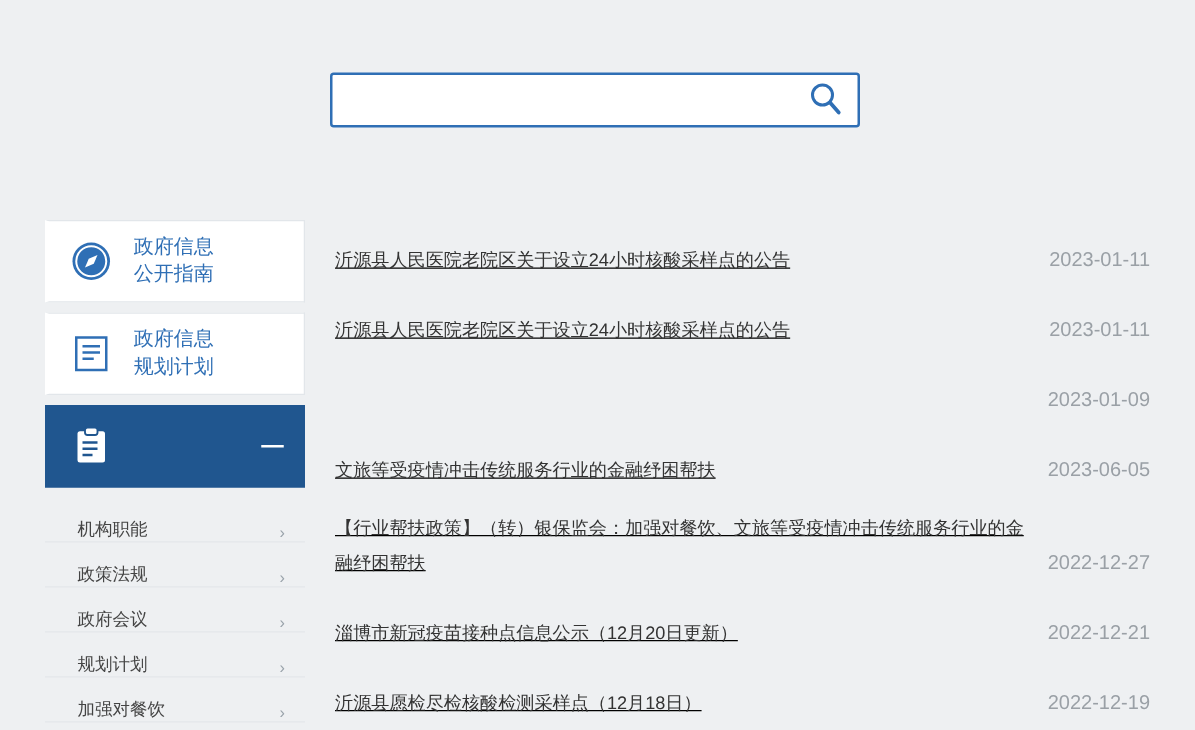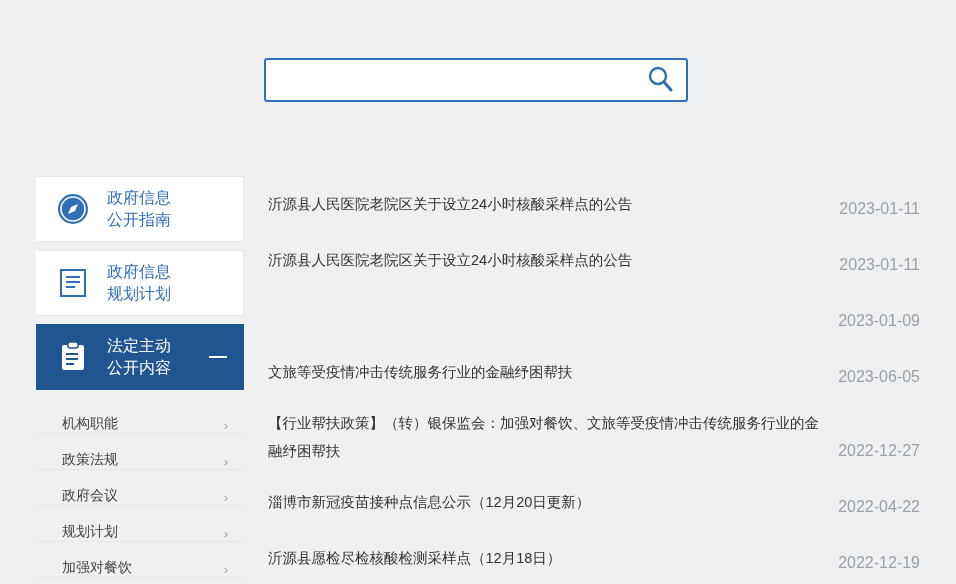--- a/index.html
+++ b/index.html
@@ -125,22 +125,23 @@
   .list {
     position: absolute;
     left: 268px;
     top: 176px;
     width: 652px;
   }
   .row {
     position: relative;
     min-height: 38px;
     display: flex;
-    align-items: center;
+    align-items: flex-end;
     padding: 9px 0 9px 0;
+    text-decoration: underline;
   }
   .row .title {
     color: #333333;
     font-size: 14.5px;
     line-height: 28px;
     max-width: 560px;
     cursor: pointer;
   }
   .row .date {
     position: absolute;
@@ -205,24 +206,20 @@
     <div class="side-card active">
       <span class="ic">
         <svg width="40" height="40" viewBox="0 0 40 40" aria-hidden="true">
           <rect x="9" y="8" width="22" height="25" rx="2" fill="#ffffff"></rect>
           <rect x="15" y="5" width="10" height="6" rx="2" fill="#ffffff" stroke="#20568f" stroke-width="1.5"></rect>
           <line x1="13" y1="17" x2="25" y2="17" stroke="#20568f" stroke-width="2"></line>
           <line x1="13" y1="22" x2="25" y2="22" stroke="#20568f" stroke-width="2"></line>
           <line x1="13" y1="27" x2="21" y2="27" stroke="#20568f" stroke-width="2"></line>
         </svg>
       </span>
-      <span class="txt">
-        <span>法定主动</span><br>
-        <span>公开内容</span>
-      </span>
       <span class="minus"></span>
     </div>
 
     <div class="sub-item">
       <span>机构职能</span>
       <span class="chev">›</span>
     </div>
     <div class="sub-item">
       <span>政策法规</span>
       <span class="chev">›</span>
@@ -260,21 +257,21 @@
     <div class="row">
       <span class="title">文旅等受疫情冲击传统服务行业的金融纾困帮扶</span>
       <span class="date">2023-06-05</span>
     </div>
     <div class="row">
       <span class="title">【行业帮扶政策】（转）银保监会：加强对餐饮、文旅等受疫情冲击传统服务行业的金融纾困帮扶</span>
       <span class="date">2022-12-27</span>
     </div>
     <div class="row">
       <span class="title">淄博市新冠疫苗接种点信息公示（12月20日更新）</span>
-      <span class="date">2022-04-22</span>
+      <span class="date">2022-12-21</span>
     </div>
     <div class="row">
       <span class="title">沂源县愿检尽检核酸检测采样点（12月18日）</span>
       <span class="date">2022-12-19</span>
     </div>
 
   </div>
 
 </div>
 

